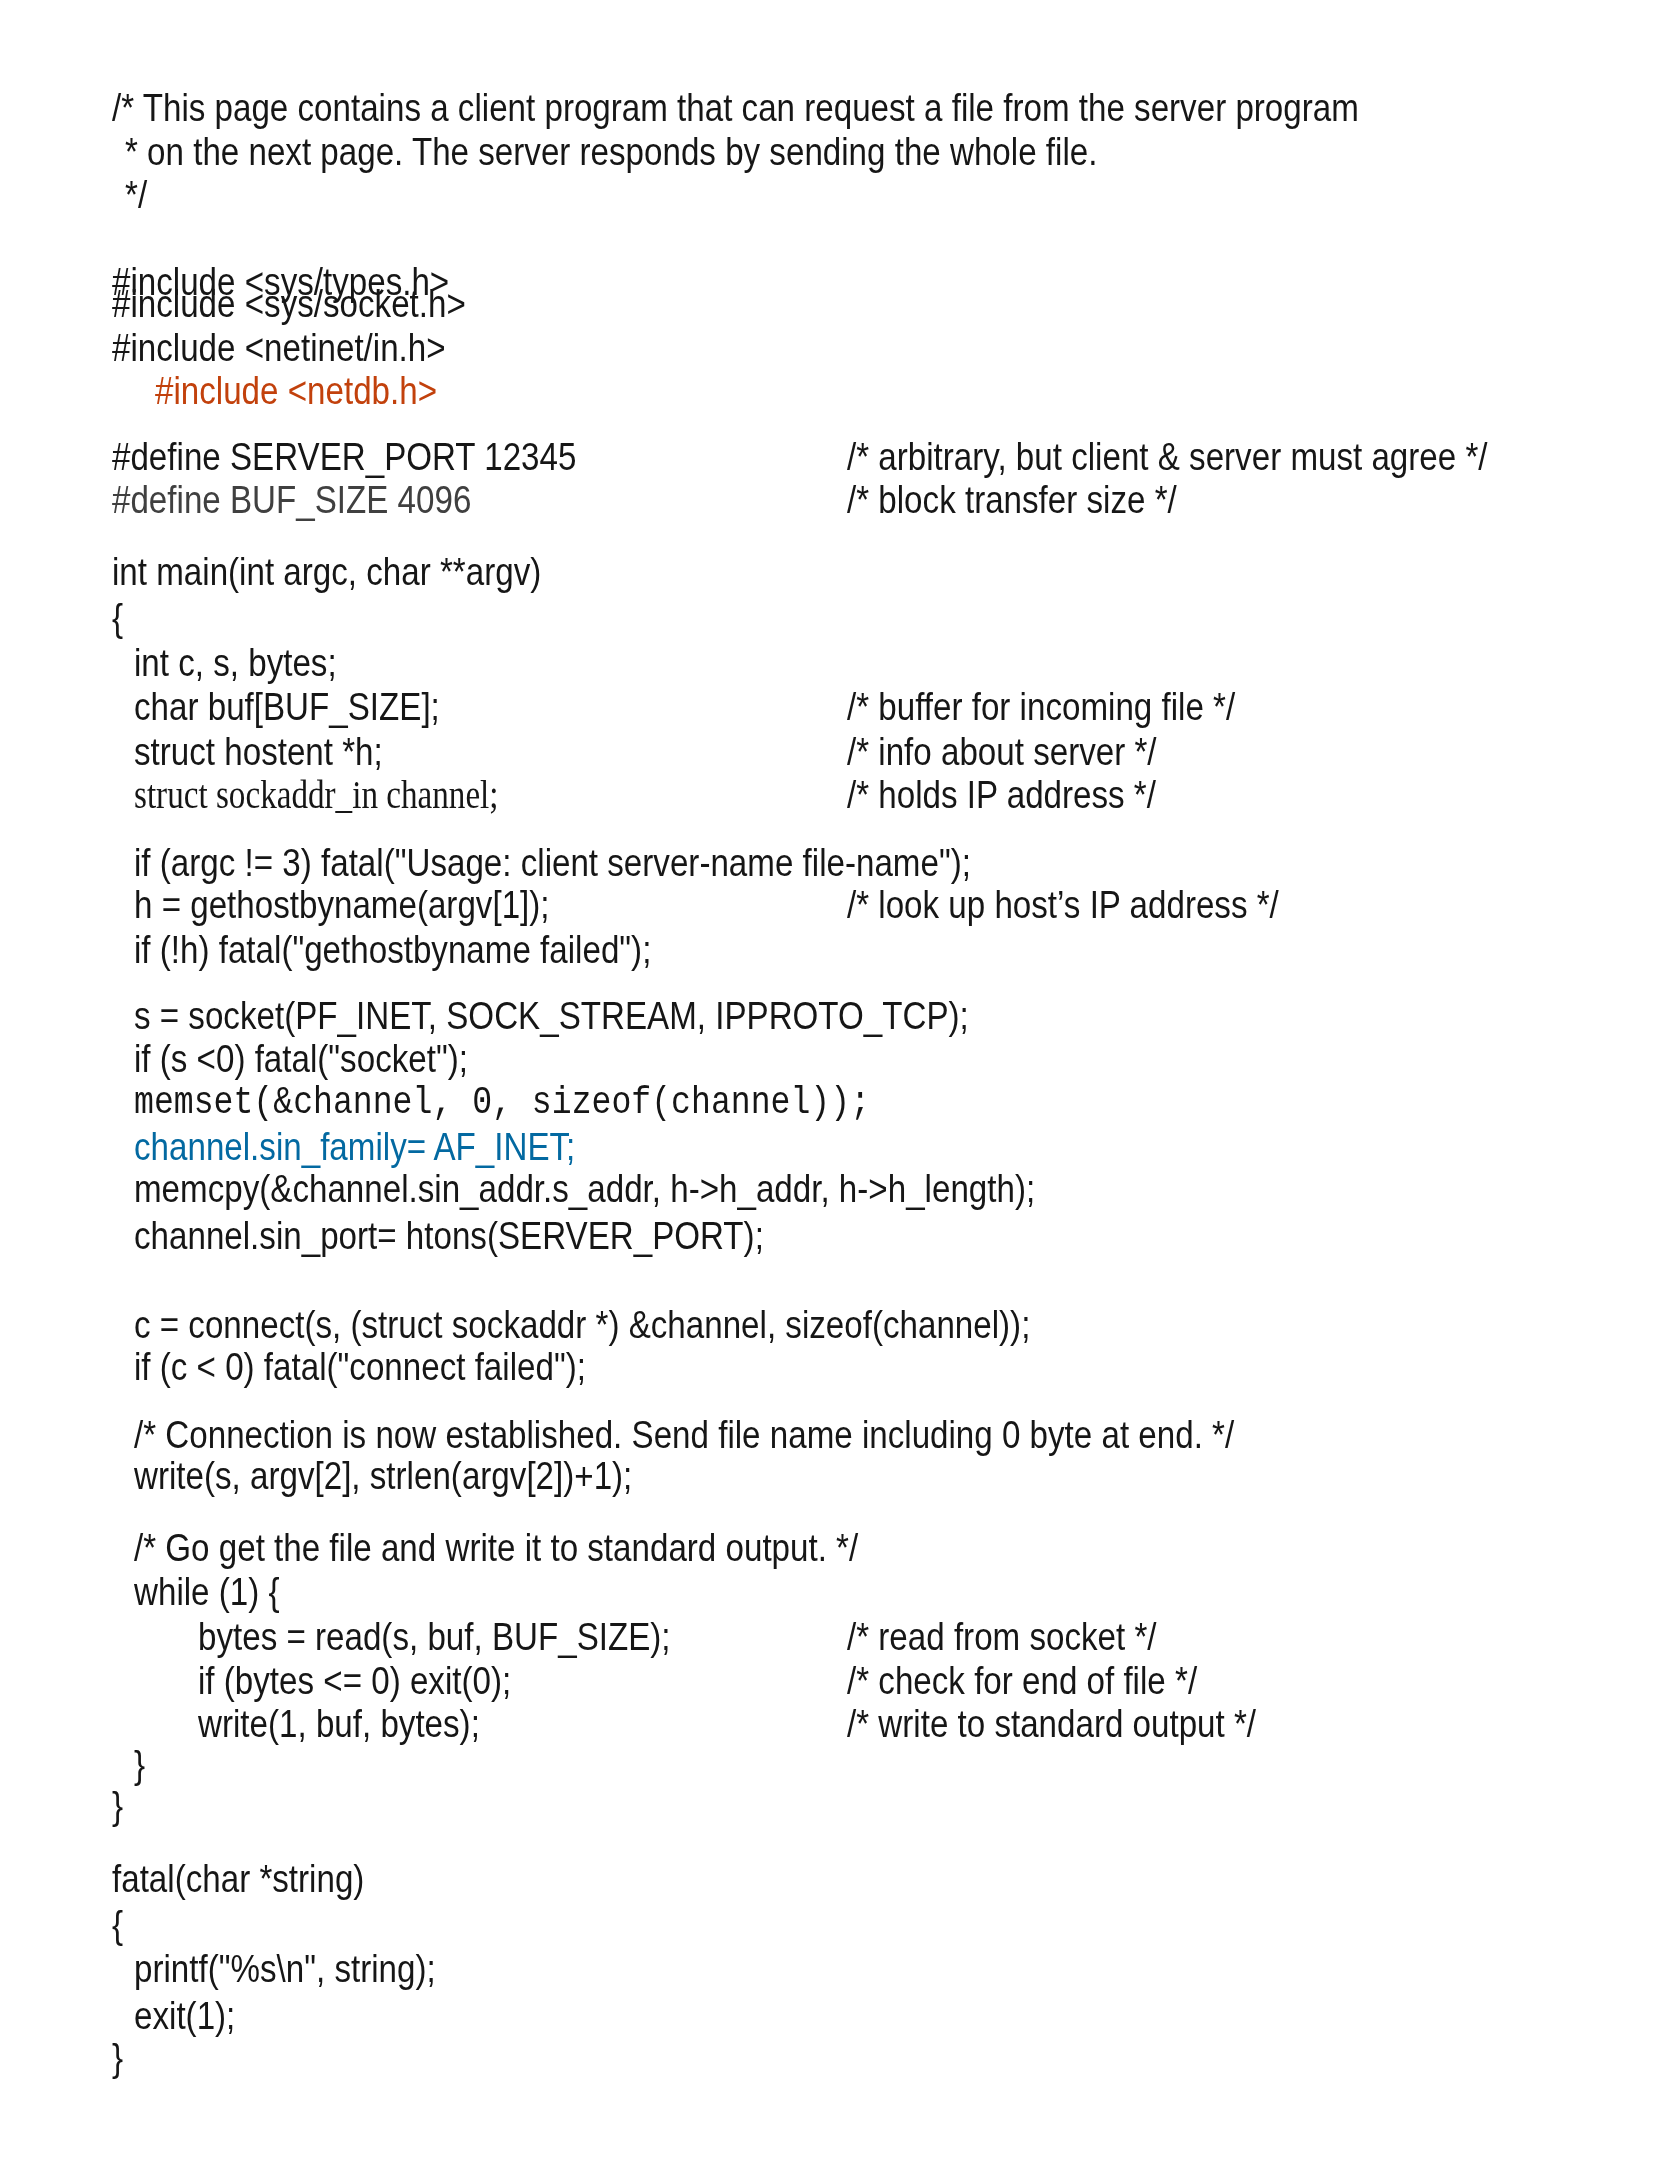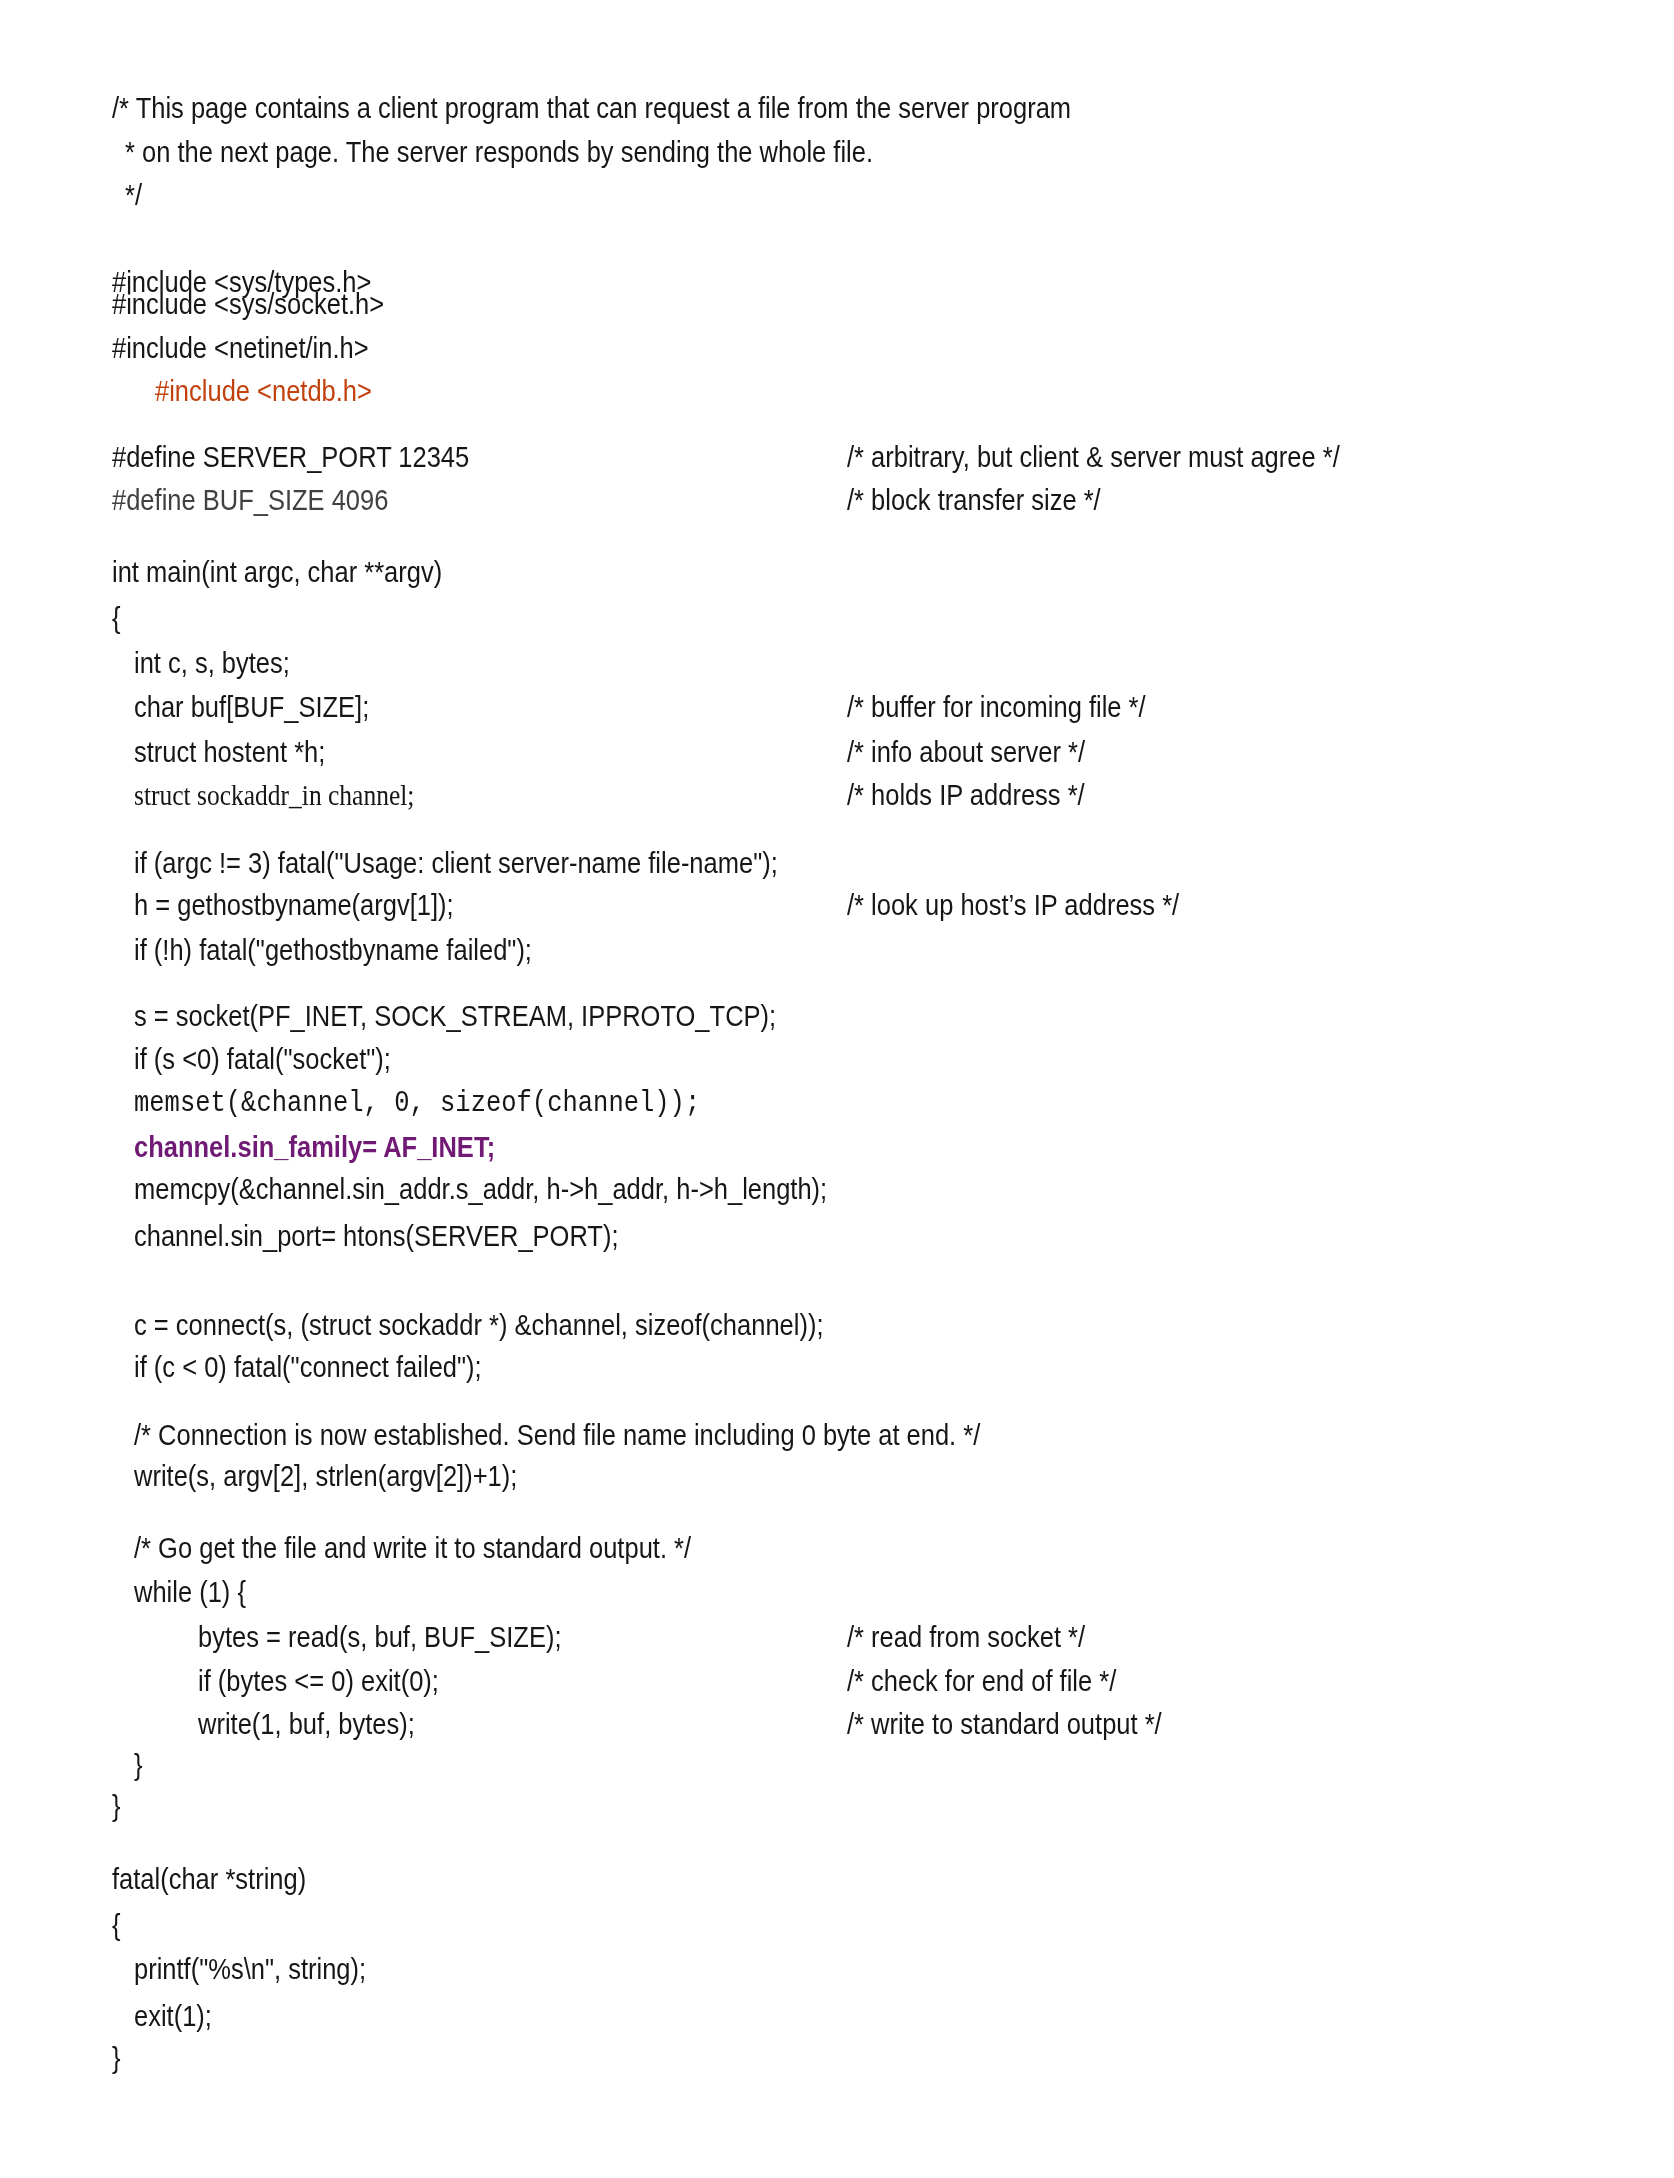--- a/index.html
+++ b/index.html
@@ -11,21 +11,21 @@
     position: relative;
     width: 1674px;
     height: 2178px;
     background: #ffffff;
     overflow: hidden;
     font-family: "Liberation Sans", "DejaVu Sans", sans-serif;
   }
   .line {
     position: absolute;
     white-space: pre;
-    font-size: 30px;
+    font-size: 39px;
     line-height: 44px;
     color: #161616;
   }
   .tx {
     display: inline-block;
     transform: scaleX(0.85);
     transform-origin: 0 50%;
   }
 </style>
 </head>
@@ -53,21 +53,21 @@
       <div class="line" style="left: 847px; top: 730px; color: rgb(22, 22, 22);"><span class="tx">/* info about server */</span></div>
       <div class="line" style="left: 134px; top: 773px; color: rgb(22, 22, 22); font-family: Liberation Serif, serif;"><span class="tx">struct sockaddr_in channel;</span></div>
       <div class="line" style="left: 847px; top: 773px; color: rgb(22, 22, 22);"><span class="tx">/* holds IP address */</span></div>
       <div class="line" style="left: 134px; top: 841px; color: rgb(22, 22, 22);"><span class="tx">if (argc != 3) fatal("Usage: client server-name file-name");</span></div>
       <div class="line" style="left: 134px; top: 883px; color: rgb(22, 22, 22);"><span class="tx">h = gethostbyname(argv[1]);</span></div>
       <div class="line" style="left: 847px; top: 883px; color: rgb(22, 22, 22);"><span class="tx">/* look up host’s IP address */</span></div>
       <div class="line" style="left: 134px; top: 928px; color: rgb(22, 22, 22);"><span class="tx">if (!h) fatal("gethostbyname failed");</span></div>
       <div class="line" style="left: 134px; top: 994px; color: rgb(22, 22, 22);"><span class="tx">s = socket(PF_INET, SOCK_STREAM, IPPROTO_TCP);</span></div>
       <div class="line" style="left: 134px; top: 1037px; color: rgb(22, 22, 22);"><span class="tx">if (s &lt;0) fatal("socket");</span></div>
       <div class="line" style="left: 134px; top: 1081px; color: rgb(22, 22, 22); font-family: Liberation Mono, monospace;"><span class="tx">memset(&amp;channel, 0, sizeof(channel));</span></div>
-      <div class="line" style="left: 134px; top: 1125px; color: #701a75; font-weight: bold;"><span class="tx">channel.sin_family= AF_INET;</span></div>
+      <div class="line" style="left: 134px; top: 1125px; color: #0369a1;"><span class="tx">channel.sin_family= AF_INET;</span></div>
       <div class="line" style="left: 134px; top: 1167px; color: rgb(22, 22, 22);"><span class="tx">memcpy(&amp;channel.sin_addr.s_addr, h-&gt;h_addr, h-&gt;h_length);</span></div>
       <div class="line" style="left: 134px; top: 1214px; color: rgb(22, 22, 22);"><span class="tx">channel.sin_port= htons(SERVER_PORT);</span></div>
       <div class="line" style="left: 134px; top: 1303px; color: rgb(22, 22, 22);"><span class="tx">c = connect(s, (struct sockaddr *) &amp;channel, sizeof(channel));</span></div>
       <div class="line" style="left: 134px; top: 1345px; color: rgb(22, 22, 22);"><span class="tx">if (c &lt; 0) fatal("connect failed");</span></div>
       <div class="line" style="left: 134px; top: 1413px; color: rgb(22, 22, 22);"><span class="tx">/* Connection is now established. Send file name including 0 byte at end. */</span></div>
       <div class="line" style="left: 134px; top: 1454px; color: rgb(22, 22, 22);"><span class="tx">write(s, argv[2], strlen(argv[2])+1);</span></div>
       <div class="line" style="left: 134px; top: 1526px; color: rgb(22, 22, 22);"><span class="tx">/* Go get the file and write it to standard output. */</span></div>
       <div class="line" style="left: 134px; top: 1570px; color: rgb(22, 22, 22);"><span class="tx">while (1) {</span></div>
       <div class="line" style="left: 198px; top: 1615px; color: rgb(22, 22, 22);"><span class="tx">bytes = read(s, buf, BUF_SIZE);</span></div>
       <div class="line" style="left: 847px; top: 1615px; color: rgb(22, 22, 22);"><span class="tx">/* read from socket */</span></div>

